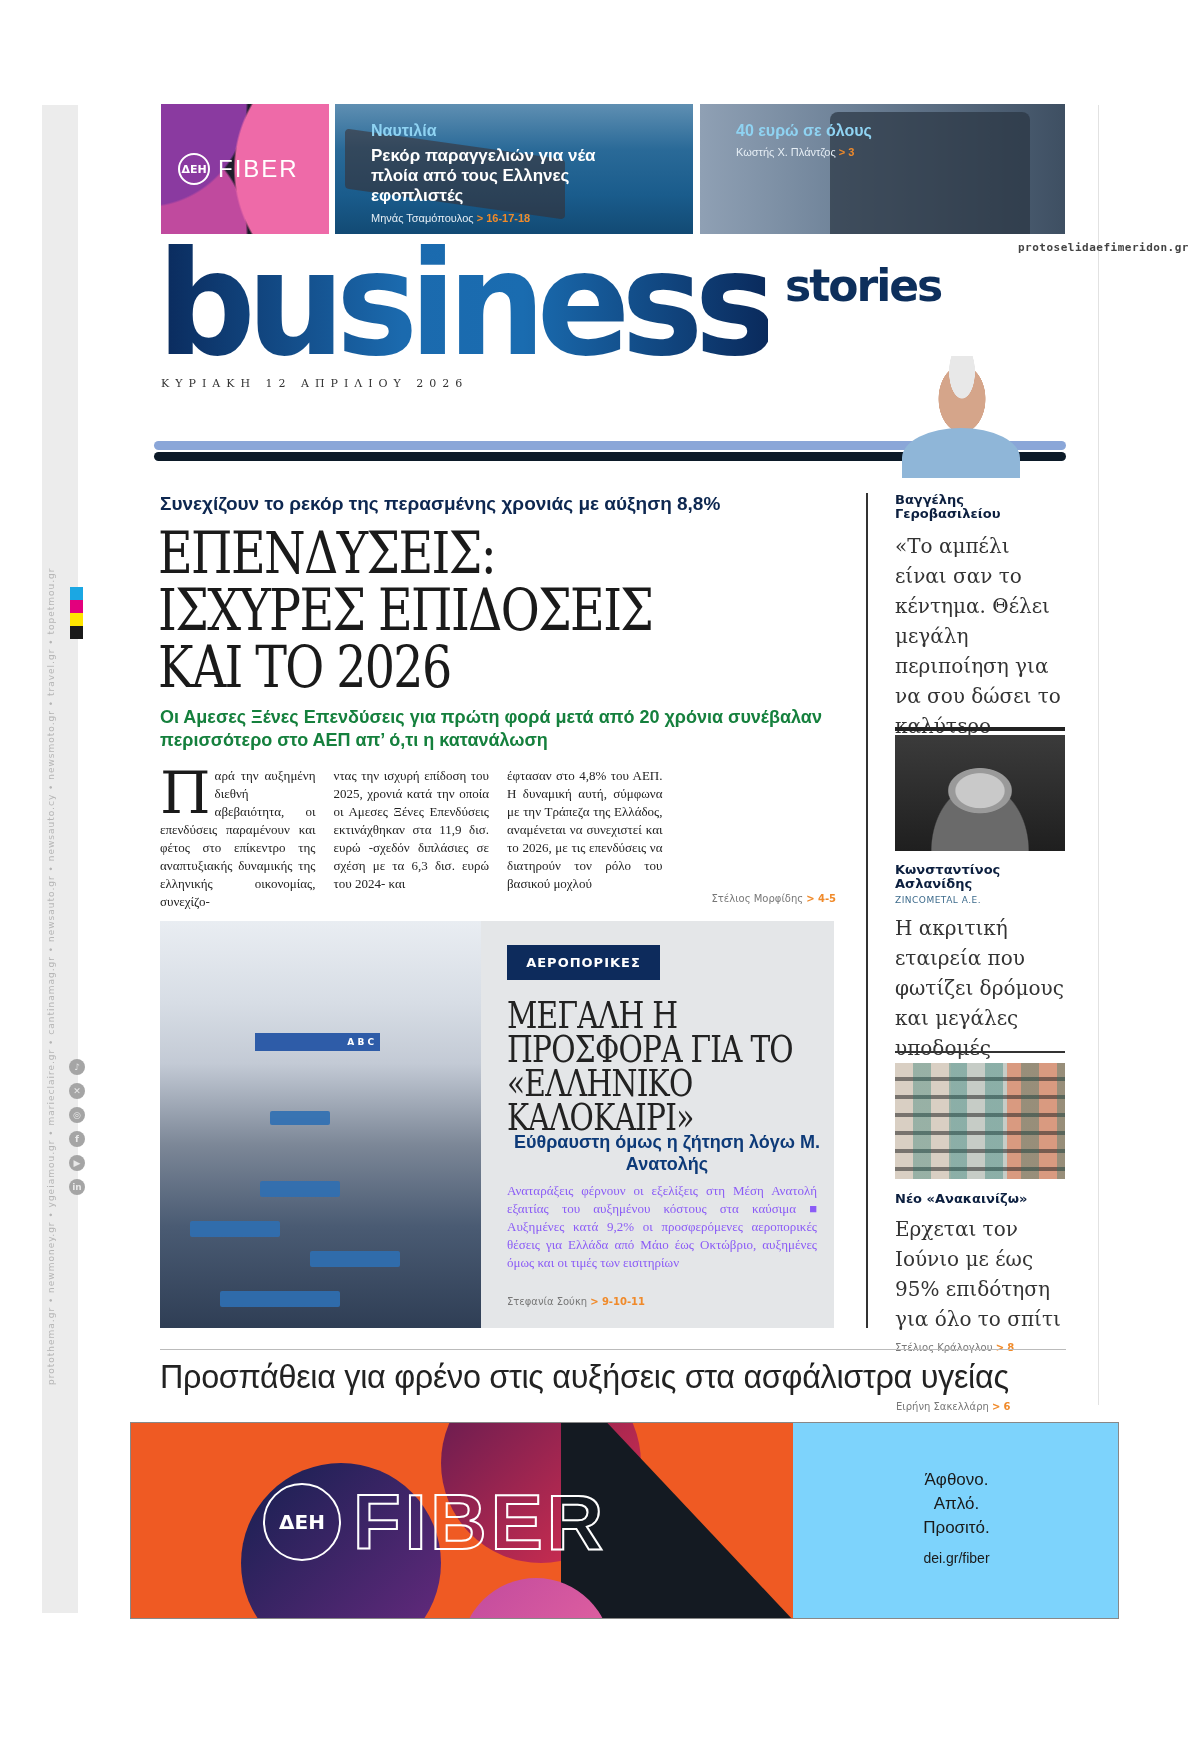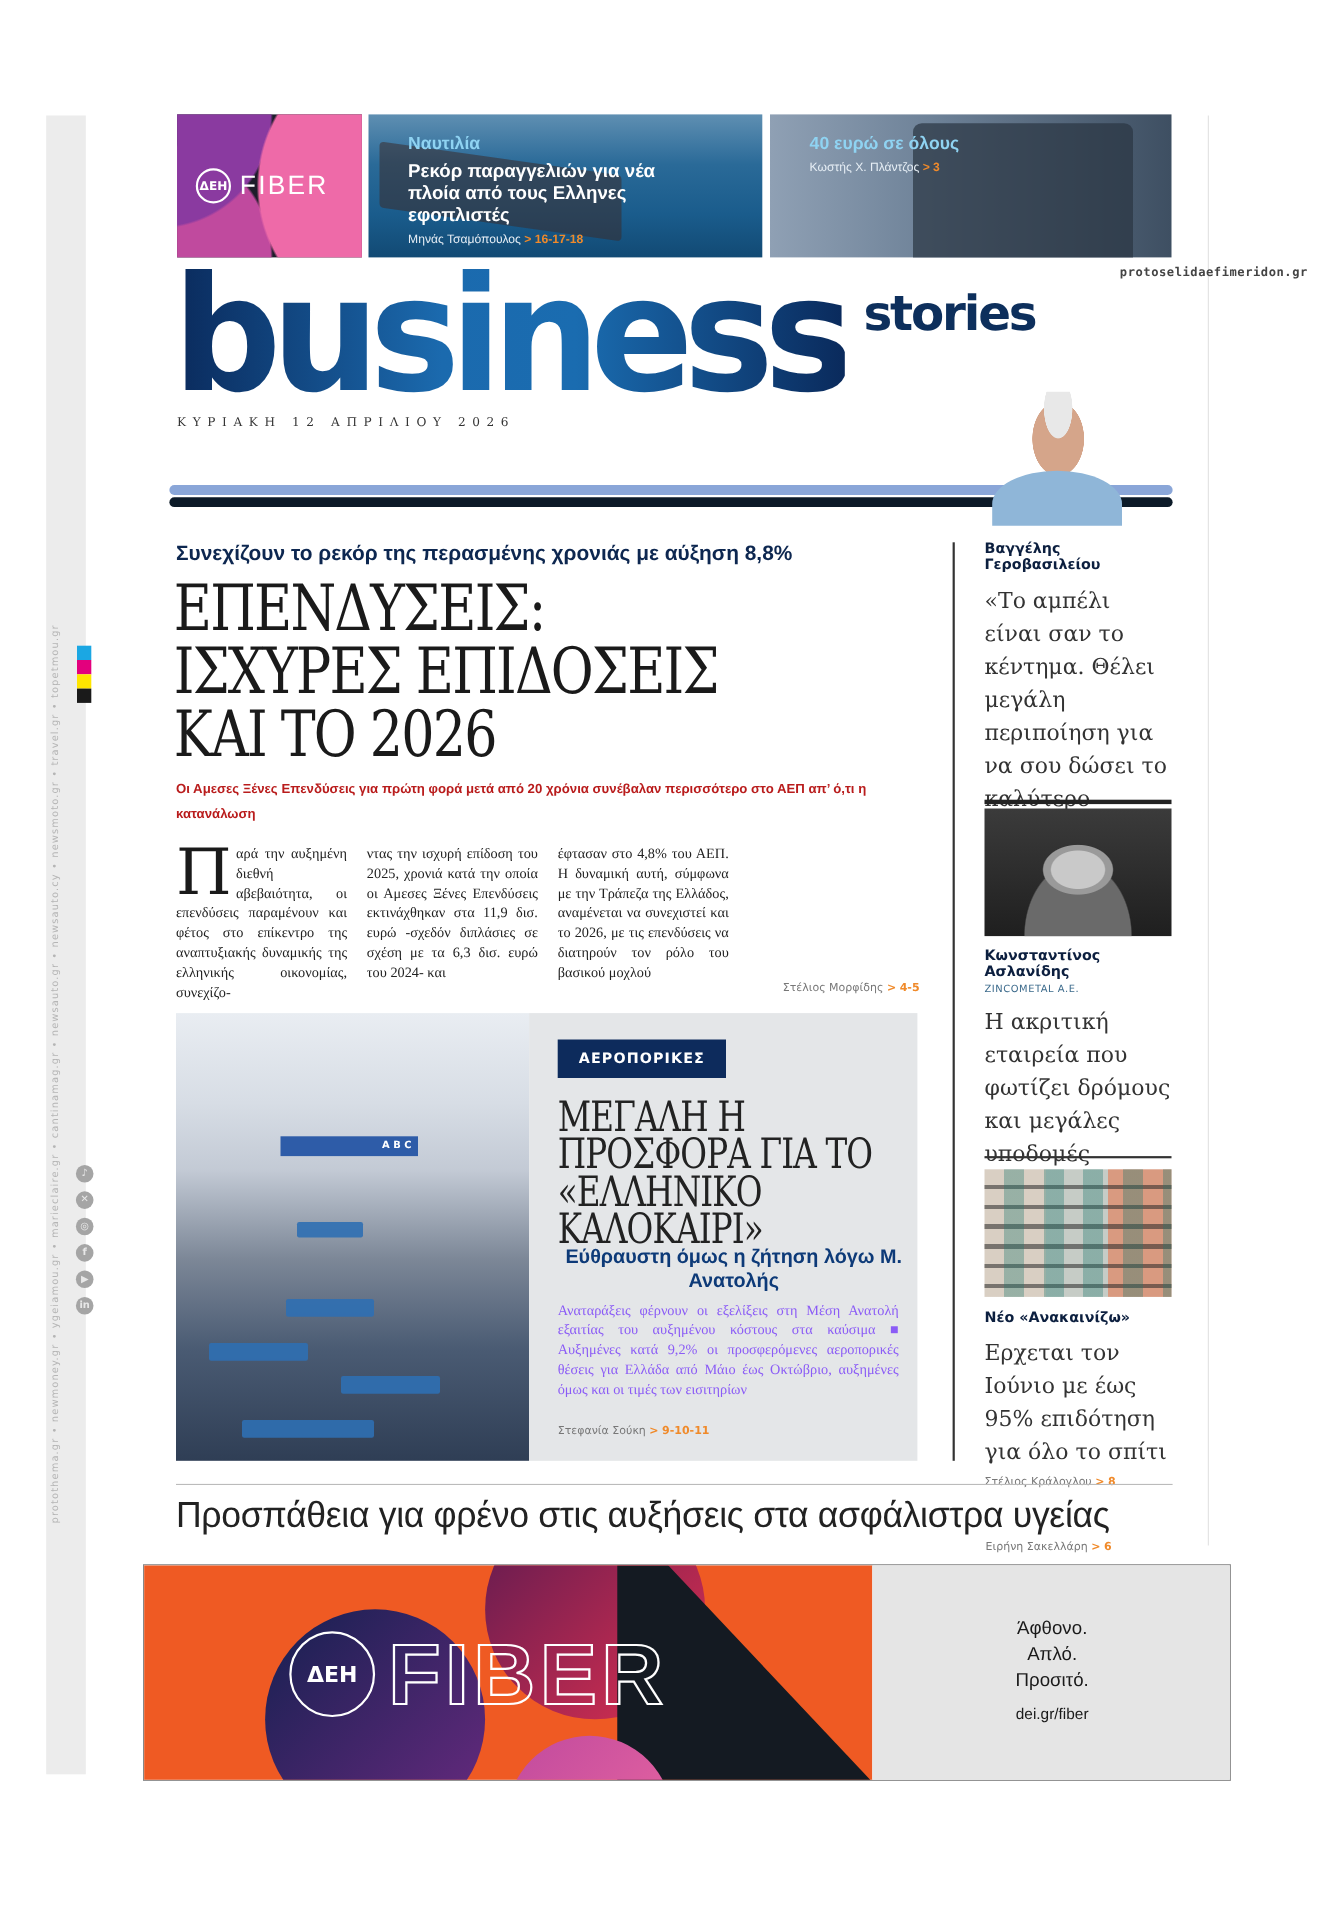--- a/index.html
+++ b/index.html
@@ -46,21 +46,21 @@
   .rule-bars { position: absolute; left: 154px; top: 441px; width: 912px; }
   .rule-bars .b1 { height: 9px; background: #8aa6d8; border-radius: 5px; }
   .rule-bars .b2 { height: 9px; background: #0c1a28; border-radius: 5px; margin-top: 2px; }
   .portrait-old { position: absolute; left: 900px; top: 356px; width: 120px; height: 122px; overflow: hidden; }
   .portrait-old .head { position: absolute; left: 32px; top: 0; width: 60px; height: 78px; background: radial-gradient(ellipse at 50% 20%, #e8e8e8 0 30%, transparent 31%), radial-gradient(ellipse at 50% 55%, #d5a58a 0 55%, transparent 56%); }
   .portrait-old .body { position: absolute; left: 2px; top: 72px; width: 118px; height: 60px; border-radius: 50% 50% 0 0; background: #8fb6d8; }
 
   
   .lead-kicker { position: absolute; left: 160px; top: 493px; font-size: 19px; font-weight: bold; color: #0d2750; font-family: "Liberation Sans", sans-serif; }
   .lead-head { position: absolute; left: 158px; top: 525px; font-family: "DejaVu Serif", serif; font-size: 58px; line-height: 57px; color: #1a1a1a; letter-spacing: -2px; transform: scaleX(0.82); transform-origin: left top; width: 810px; }
-  .lead-deck { position: absolute; left: 160px; top: 706px; font-size: 12px; line-height: 23px; font-weight: bold; color: #b91c1c; font-family: "Liberation Sans", sans-serif; width: 680px; }
+  .lead-deck { position: absolute; left: 160px; top: 706px; font-size: 18px; line-height: 23px; font-weight: bold; color: #15803d; font-family: "Liberation Sans", sans-serif; width: 680px; }
   .lead-cols { position: absolute; left: 160px; top: 767px; width: 676px; display: grid; grid-template-columns: repeat(4, 1fr); column-gap: 18px; font-family: "Liberation Serif", serif; font-size: 13px; line-height: 18px; color: #222; }
   .lead-cols p { text-align: justify; }
   .dropcap { float: left; font-family: "DejaVu Serif", serif; font-size: 58px; line-height: 48px; margin: 2px 4px 0 0; color: #1a1a1a; }
   .lead-byline { position: absolute; left: 600px; top: 893px; width: 236px; text-align: right; font-size: 10px; color: #777; }
 
   
   .air-photo { position: absolute; left: 160px; top: 921px; width: 321px; height: 407px; overflow: hidden;
     background: linear-gradient(180deg, #e9edf2 0%, #d7dde5 20%, #c3cad5 35%, #7c8797 55%, #4a5b73 75%, #2f3e55 100%); padding-left: 12px; }
   .air-photo .seat { position: absolute; background: #2f6fb3; border-radius: 2px; opacity: 0.9; }
   .air-photo .sign { position: absolute; left: 95px; top: 112px; width: 125px; height: 18px; background: #2e5ca8; color: #fff; font-size: 9px; line-height: 18px; text-align: right; padding-right: 6px; font-weight: bold; }
@@ -97,21 +97,21 @@
   
   .ad { position: absolute; left: 130px; top: 1422px; width: 989px; height: 197px; border: 1px solid #888; overflow: hidden; }
   .ad .art { position: absolute; left: 0; top: 0; width: 662px; height: 197px; background: #ef5a23; overflow: hidden; }
   .ad .art .tri2 { position: absolute; left: 430px; top: 0; width: 232px; height: 197px; background: #141a22; clip-path: polygon(0 0, 20% 0, 100% 100%, 0 100%); }
   .ad .art .c1 { position: absolute; left: 310px; top: -60px; width: 200px; height: 200px; border-radius: 50%; background: linear-gradient(135deg, #5a1a50, #e03050); }
   .ad .art .c2 { position: absolute; left: 110px; top: 40px; width: 200px; height: 200px; border-radius: 50%; background: linear-gradient(135deg, #152050, #6a2a80); }
   .ad .art .c3 { position: absolute; left: 330px; top: 155px; width: 150px; height: 150px; border-radius: 50%; background: linear-gradient(135deg, #c04a9e, #ef6aa0); }
   .ad .art .logo { position: absolute; left: 132px; top: 60px; display: flex; align-items: center; gap: 12px; }
   .ad .art .deh-circle { width: 78px; height: 78px; font-size: 20px; border-width: 2px; }
   .ad .art .word { font-family: "Liberation Sans", sans-serif; font-size: 78px; font-weight: bold; color: transparent; -webkit-text-stroke: 2px #fff; letter-spacing: 4px; line-height: 78px; }
-  .ad .panel { position: absolute; left: 662px; top: 0; width: 327px; height: 197px; background: #e5e5e5; text-align: center; padding-top: 45px; font-family: "Liberation Sans", sans-serif; color: #1a1a1a; }
+  .ad .panel { position: absolute; left: 662px; top: 0; width: 327px; height: 197px; background: #7dd3fc; text-align: center; padding-top: 45px; font-family: "Liberation Sans", sans-serif; color: #1a1a1a; }
   .ad .panel .line { font-size: 17px; line-height: 24px; }
   .ad .panel .url { font-size: 14px; margin-top: 10px; }
 </style>
 </head>
 <body>
 
 <div class="side-strip"></div>
 <div class="side-sites" id="sites">
     <span style="left: 14px;">protothema.gr   •   newmoney.gr   •   ygeiamou.gr   •   marieclaire.gr   •   cantinamag.gr   •   newsauto.gr   •   newsauto.cy   •   newsmoto.gr   •   travel.gr   •   topetmou.gr</span>
   </div>

